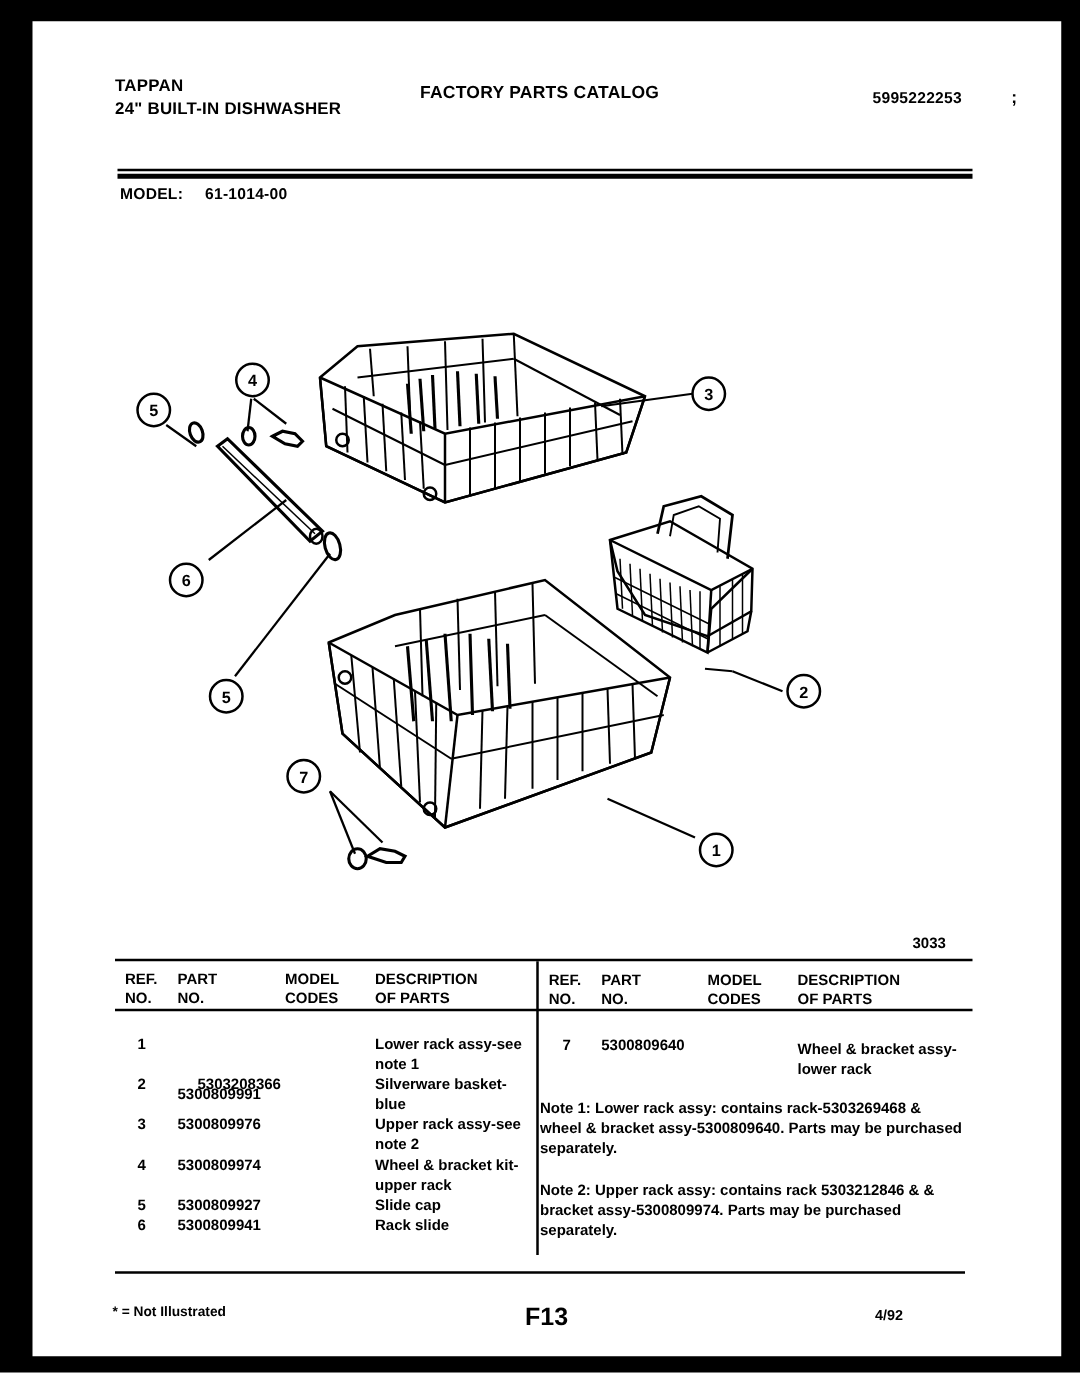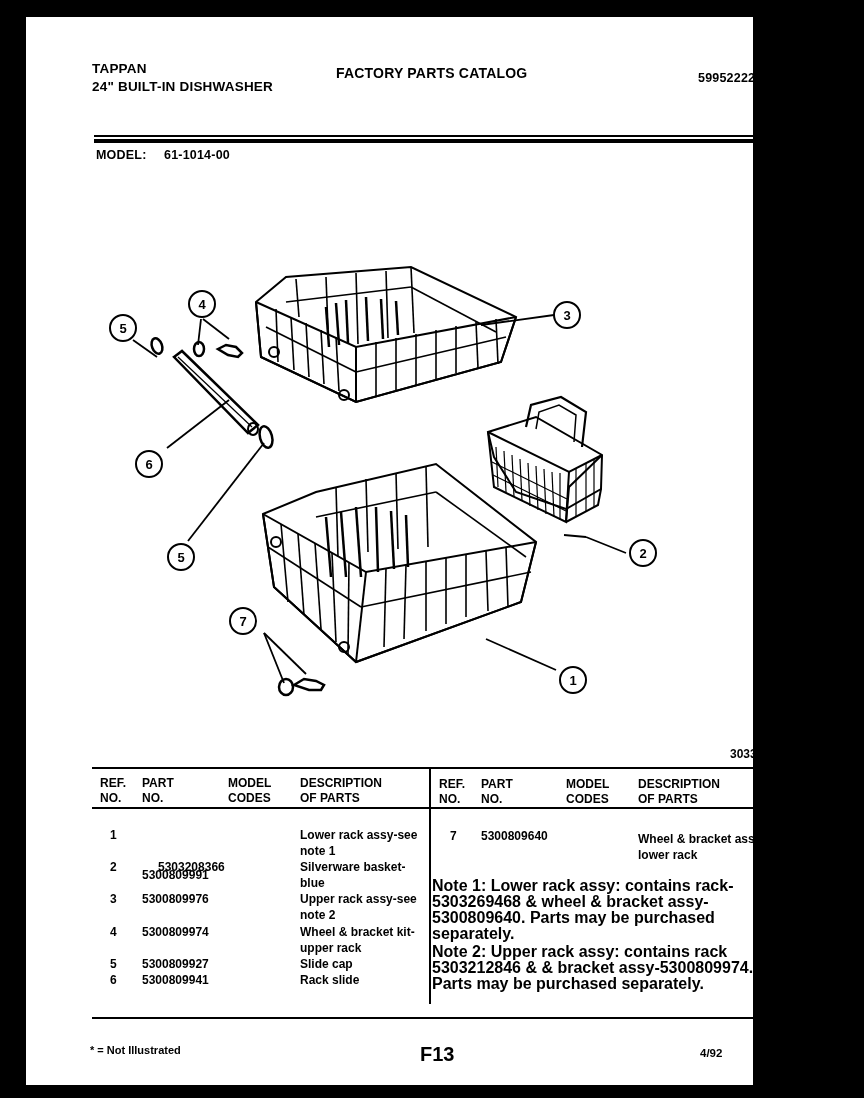--- a/index.html
+++ b/index.html
@@ -1,29 +1,29 @@
 <!DOCTYPE html>
 <html><head>
   <meta charset="utf-8">
   <style>
     html, body { margin: 0; padding: 0; }
     body {
       width: 864px; height: 1098px; background: #000; position: relative; overflow: hidden;
       font-family: "Liberation Sans", "DejaVu Sans", sans-serif; color: #000;
     }
     .page {
-      position: absolute; left: 26px; top: 17px; width: 727px; height: 1068px;
+      position: absolute; left: 26px; top: 17px; width: 823px; height: 1068px;
       background: #fff;
     }
     .abs { position: absolute; }
     .hdr-text { font-size: 13.5px; font-weight: bold; letter-spacing: 0.2px; line-height: 16px; white-space: nowrap; }
     .rule { position: absolute; background: #000; }
     .th { font-size: 12px; font-weight: bold; line-height: 15px; white-space: nowrap; }
     .td { font-size: 12px; font-weight: bold; line-height: 16px; white-space: nowrap; }
-    .note { font-size: 16px; font-weight: bold; line-height: 16px; }
+    .note { font-size: 12px; font-weight: bold; line-height: 16px; }
     .foot { font-size: 11px; font-weight: bold; white-space: nowrap; }
     svg text { font-family: "Liberation Sans", sans-serif; font-weight: bold; }
   </style>
 </head>
 <body>
 
 <div class="page">
 
   <div class="abs hdr-text" style="left:66px; top:44px;">TAPPAN</div>
   <div class="abs hdr-text" style="left:66px; top:62px;">24" BUILT-IN DISHWASHER</div>

